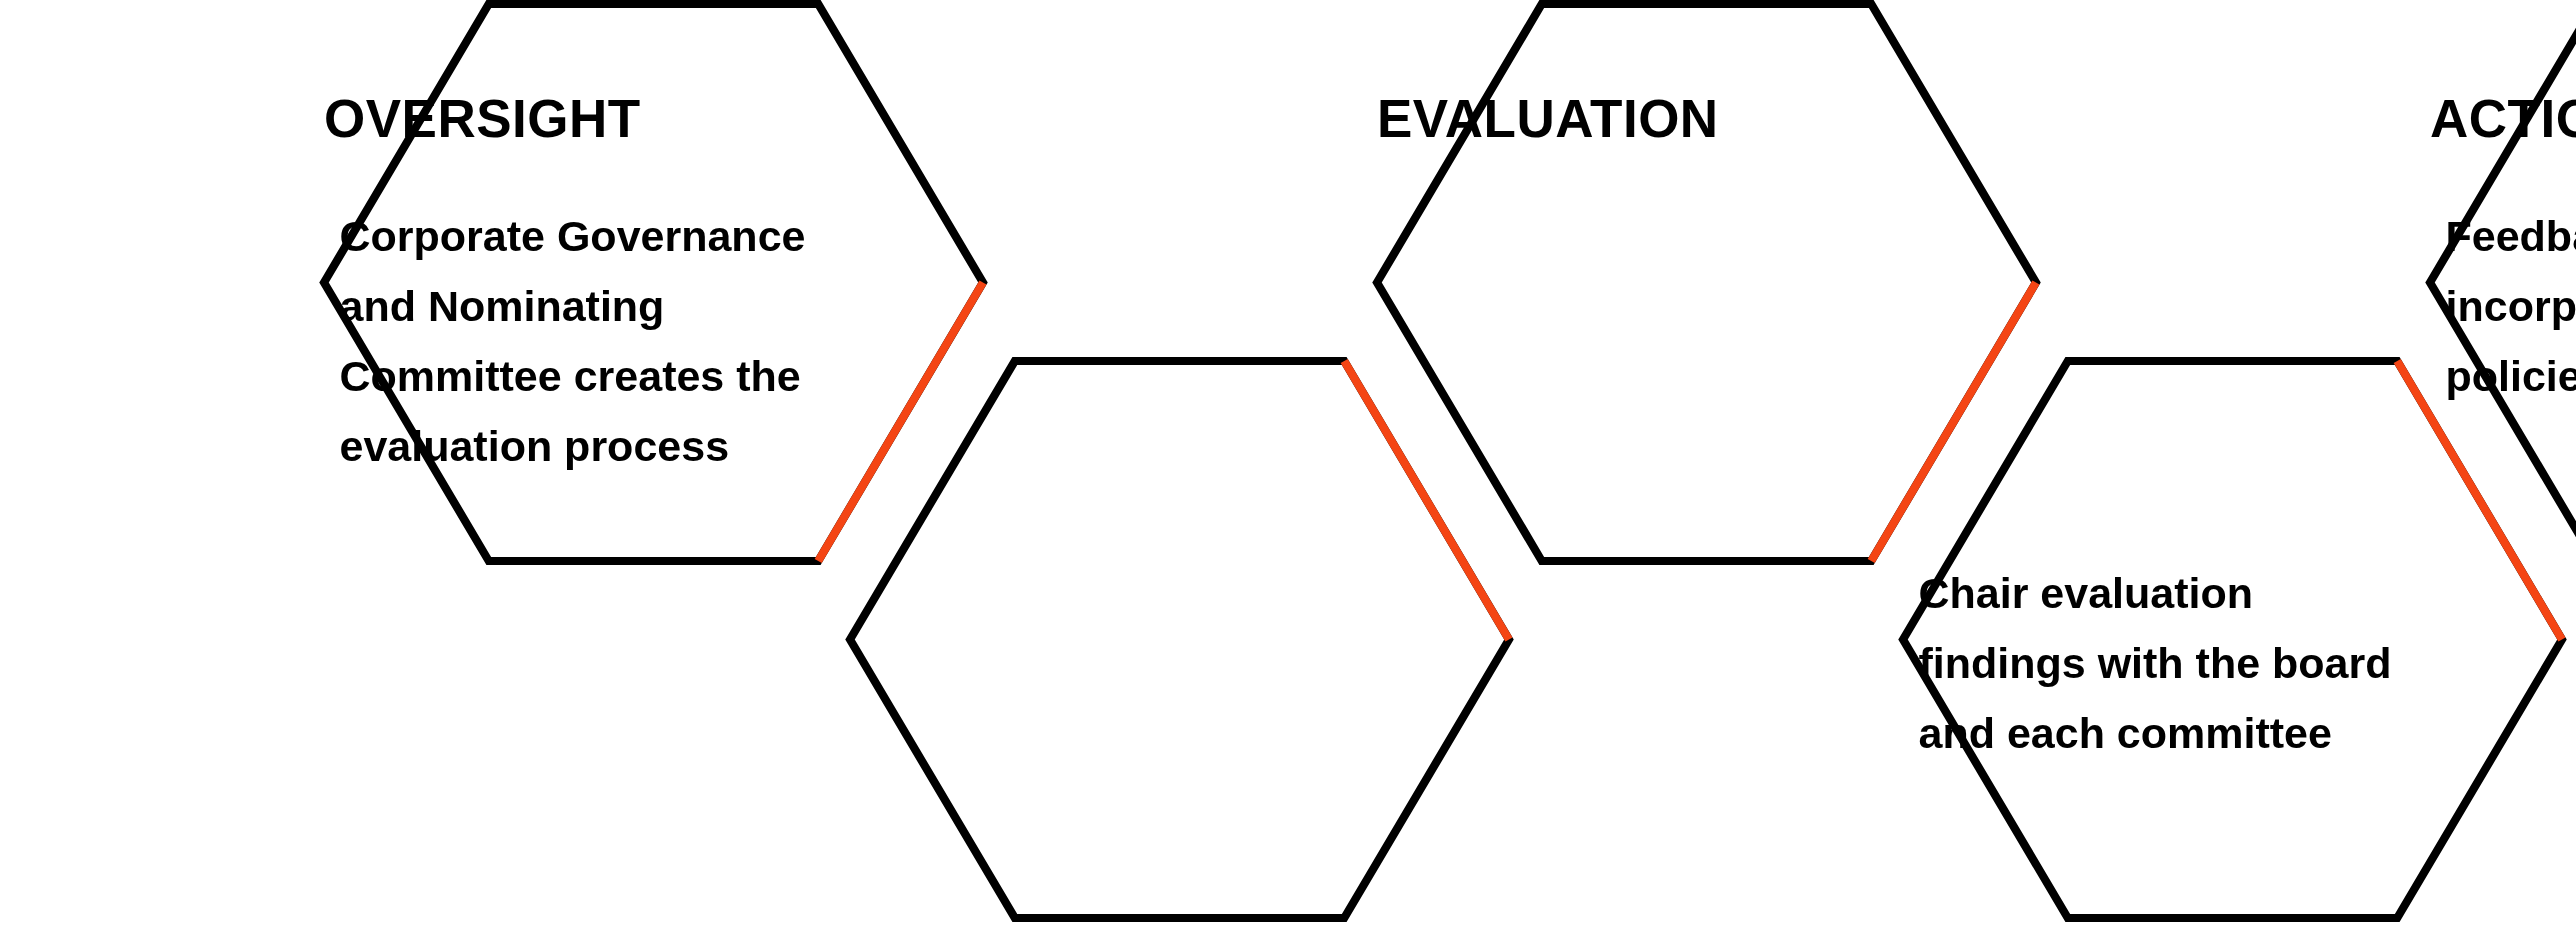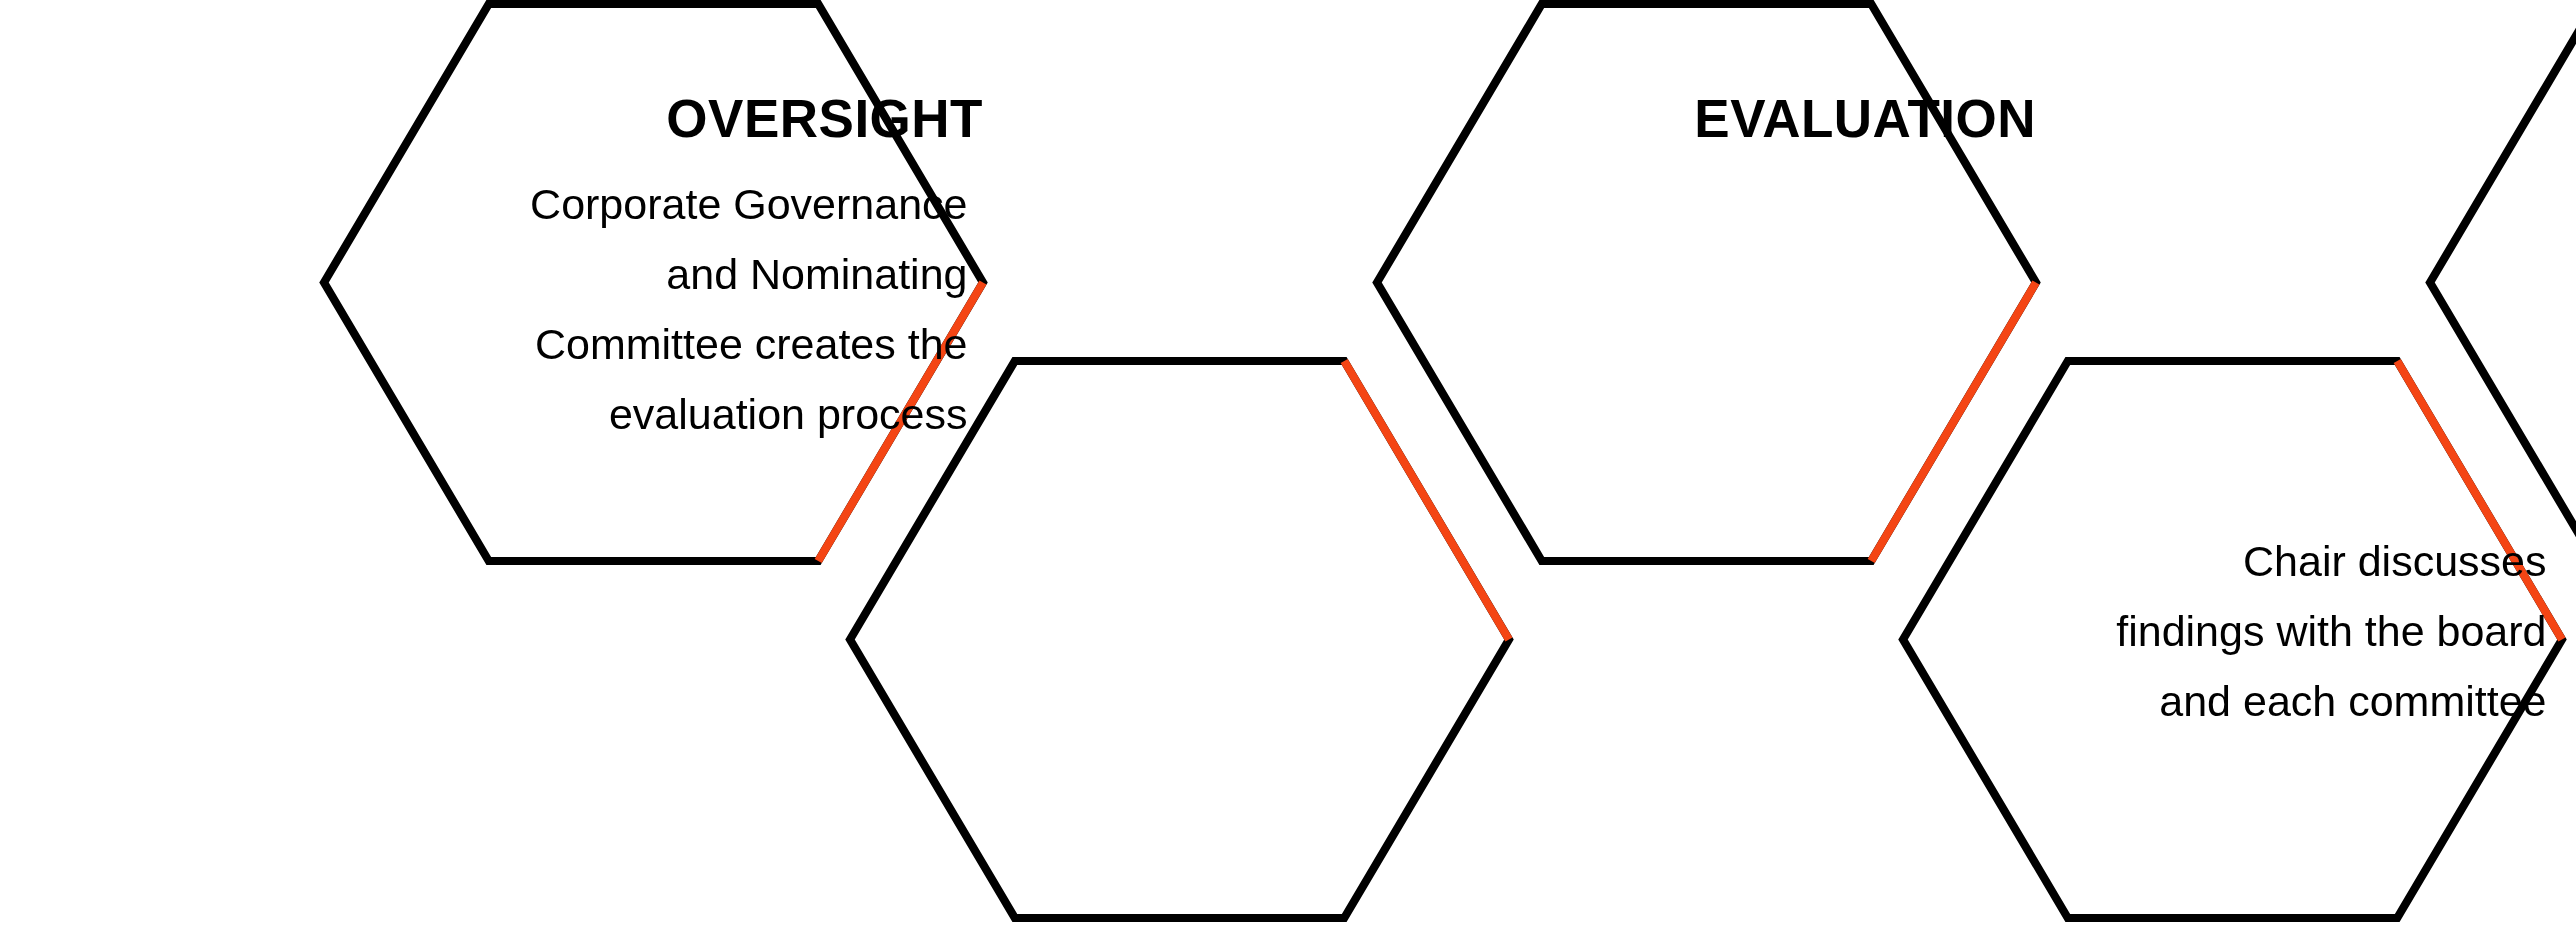--- a/index.html
+++ b/index.html
@@ -39,40 +39,40 @@
     stroke-width: 16;
   }
   .hex-accent {
     fill: none;
     stroke-width: 16;
     stroke-linecap: butt;
   }
   .hex-content {
     position: absolute;
     inset: 0;
-    text-align: right;
+    text-align: left;
   }
   .hex-title {
     position: absolute;
     top: 84px;
     left: 0;
     right: 0;
     font-size: 53px;
     line-height: 61px;
     font-weight: 700;
     letter-spacing: 0.5px;
   }
   .hex-body {
     position: absolute;
-    top: 165px;
+    top: 197px;
     left: 15.5px;
     right: 15.5px;
     font-size: 43px;
     line-height: 70px;
-    font-weight: 400;
+    font-weight: 700;
     white-space: pre-line;
   }
 </style>
 </head>
 <body style="background: rgb(255, 255, 255);">
 
 <div class="diagram">
 
   <div class="hex" style="left:324px; top:4.1px;">
     <svg class="hex-svg" viewBox="0 0 1280 1082" aria-hidden="true">
@@ -106,21 +106,21 @@
       <div class="hex-title">EVALUATION</div>
     </div>
   </div>
 
   <div class="hex" style="left:1903px; top:361px;">
     <svg class="hex-svg" viewBox="0 0 1280 1082" aria-hidden="true">
       <polygon class="hex-outline" points="0,541 320,0 960,0 1280,541 960,1082 320,1082" stroke="#000000"></polygon>
       <line class="hex-accent" x1="960" y1="0" x2="1280" y2="541" stroke="#F44514"></line>
     </svg>
     <div class="hex-content">
-      <div class="hex-body">Chair discusses
+      <div class="hex-body">Chair evaluation
 findings with the board
 and each committee</div>
     </div>
   </div>
 
   <div class="hex" style="left:2430px; top:4.1px;">
     <svg class="hex-svg" viewBox="0 0 1280 1082" aria-hidden="true">
       <polygon class="hex-outline" points="0,541 320,0 960,0 1280,541 960,1082 320,1082" stroke="#000000"></polygon>
 
     </svg>

